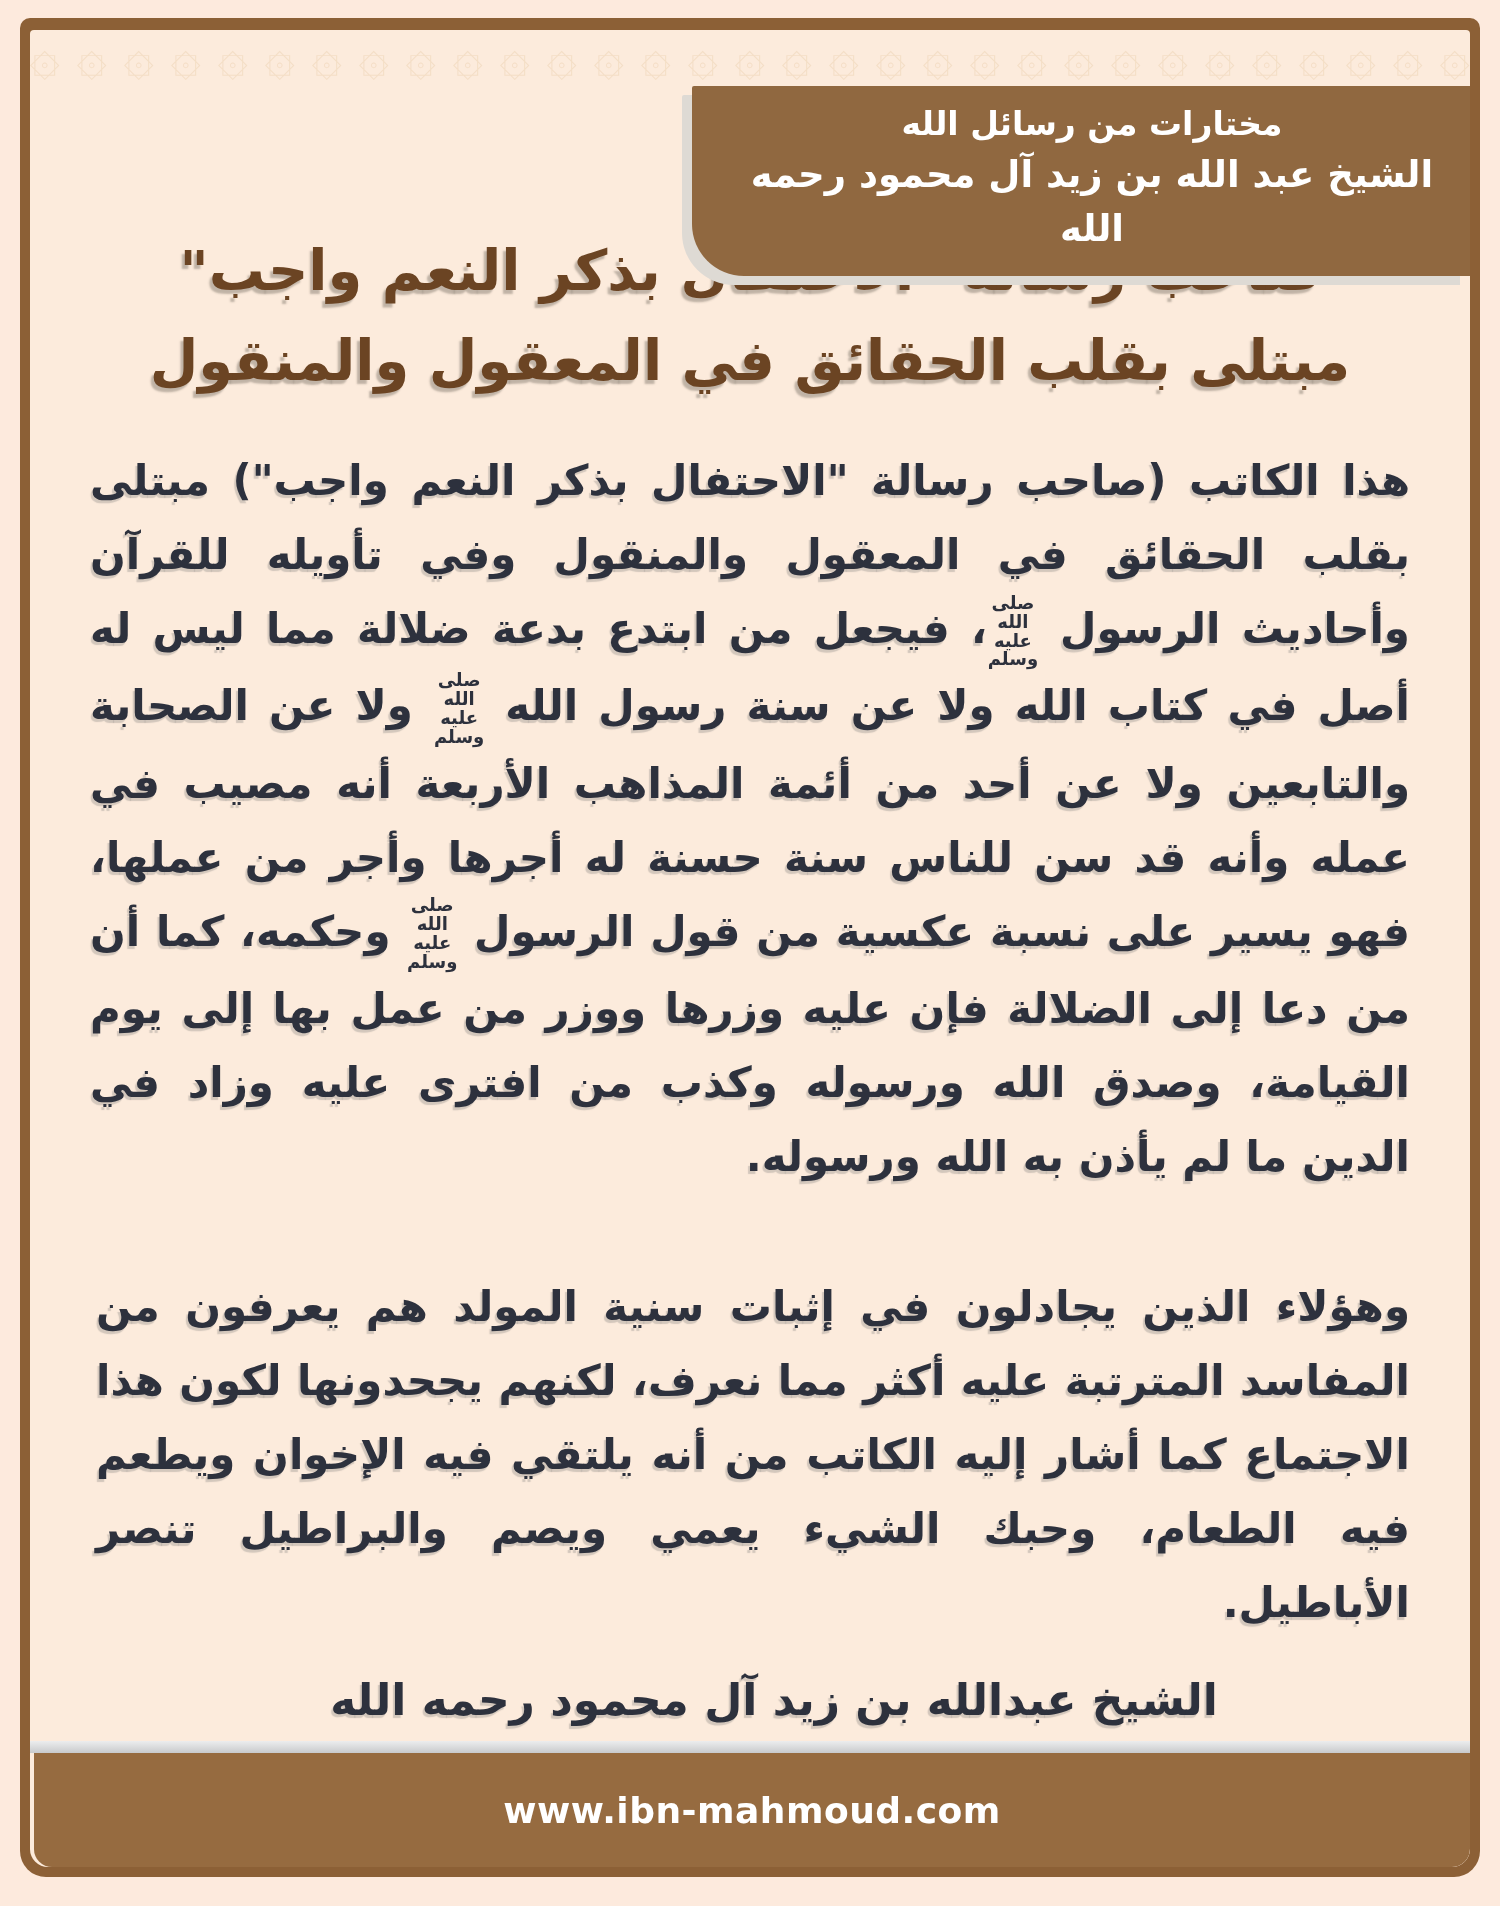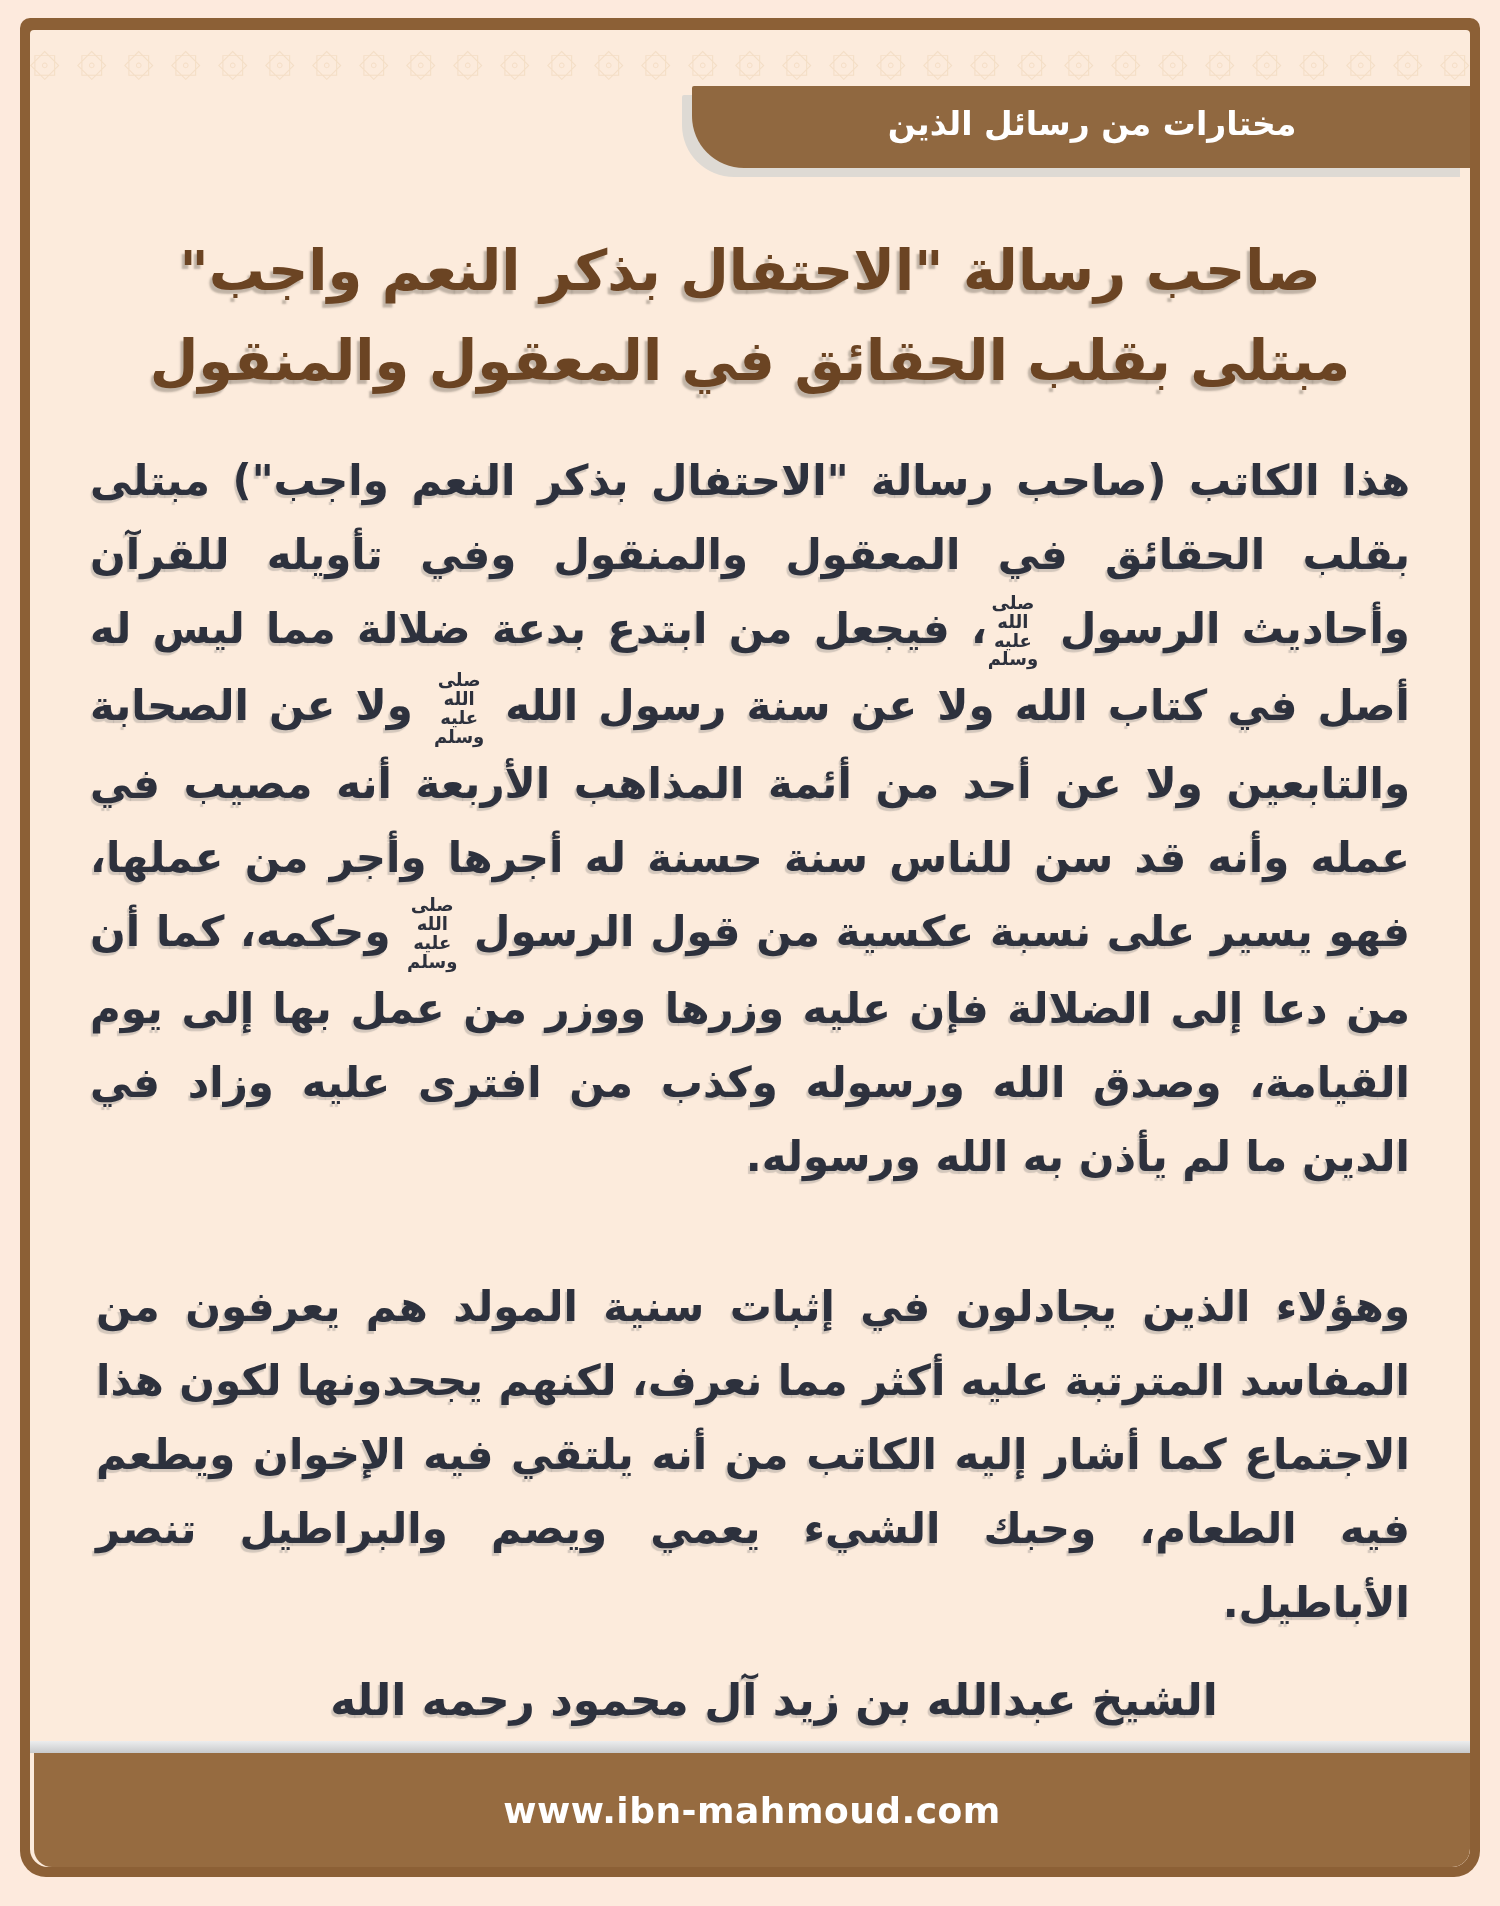--- a/index.html
+++ b/index.html
@@ -142,21 +142,22 @@
 </head>
 <body>
 
 <div class="page">
   <div class="frame">
     <div class="content">
 
       <div class="pattern-band">۞ ۞ ۞ ۞ ۞ ۞ ۞ ۞ ۞ ۞ ۞ ۞ ۞ ۞ ۞ ۞ ۞ ۞ ۞ ۞ ۞ ۞ ۞ ۞ ۞ ۞ ۞ ۞ ۞ ۞ ۞ ۞ ۞ ۞ ۞ ۞ ۞ ۞ ۞ ۞ ۞ ۞ ۞ ۞ ۞ ۞ ۞ ۞ ۞ ۞ ۞ ۞ ۞ ۞ ۞ ۞ ۞ ۞ ۞ ۞ </div>
 
       <div class="badge">
-        <div class="badge-l1">مختارات من رسائل الذين</div>
+        <div class="badge-l1">مختارات من رسائل الله</div>
+        <div class="badge-l2">الشيخ عبد الله بن زيد آل محمود رحمه الله</div>
       </div>
 
       <div class="title-block">
         <div>صاحب رسالة "الاحتفال بذكر النعم واجب"</div>
         <div>مبتلى بقلب الحقائق في المعقول والمنقول</div>
       </div>
 
       <div class="body-text">
           <p class="para">هذا الكاتب (صاحب رسالة "الاحتفال بذكر النعم واجب") مبتلى بقلب الحقائق في المعقول والمنقول وفي تأويله للقرآن وأحاديث الرسول <span class="saw">صلى الله عليه وسلم</span>، فيجعل من ابتدع بدعة ضلالة مما ليس له أصل في كتاب الله ولا عن سنة رسول الله <span class="saw">صلى الله عليه وسلم</span> ولا عن الصحابة والتابعين ولا عن أحد من أئمة المذاهب الأربعة أنه مصيب في عمله وأنه قد سن للناس سنة حسنة له أجرها وأجر من عملها، فهو يسير على نسبة عكسية من قول الرسول <span class="saw">صلى الله عليه وسلم</span> وحكمه، كما أن من دعا إلى الضلالة فإن عليه وزرها ووزر من عمل بها إلى يوم القيامة، وصدق الله ورسوله وكذب من افترى عليه وزاد في الدين ما لم يأذن به الله ورسوله.</p>
           <p class="para">وهؤلاء الذين يجادلون في إثبات سنية المولد هم يعرفون من المفاسد المترتبة عليه أكثر مما نعرف، لكنهم يجحدونها لكون هذا الاجتماع كما أشار إليه الكاتب من أنه يلتقي فيه الإخوان ويطعم فيه الطعام، وحبك الشيء يعمي ويصم والبراطيل تنصر الأباطيل.</p>

